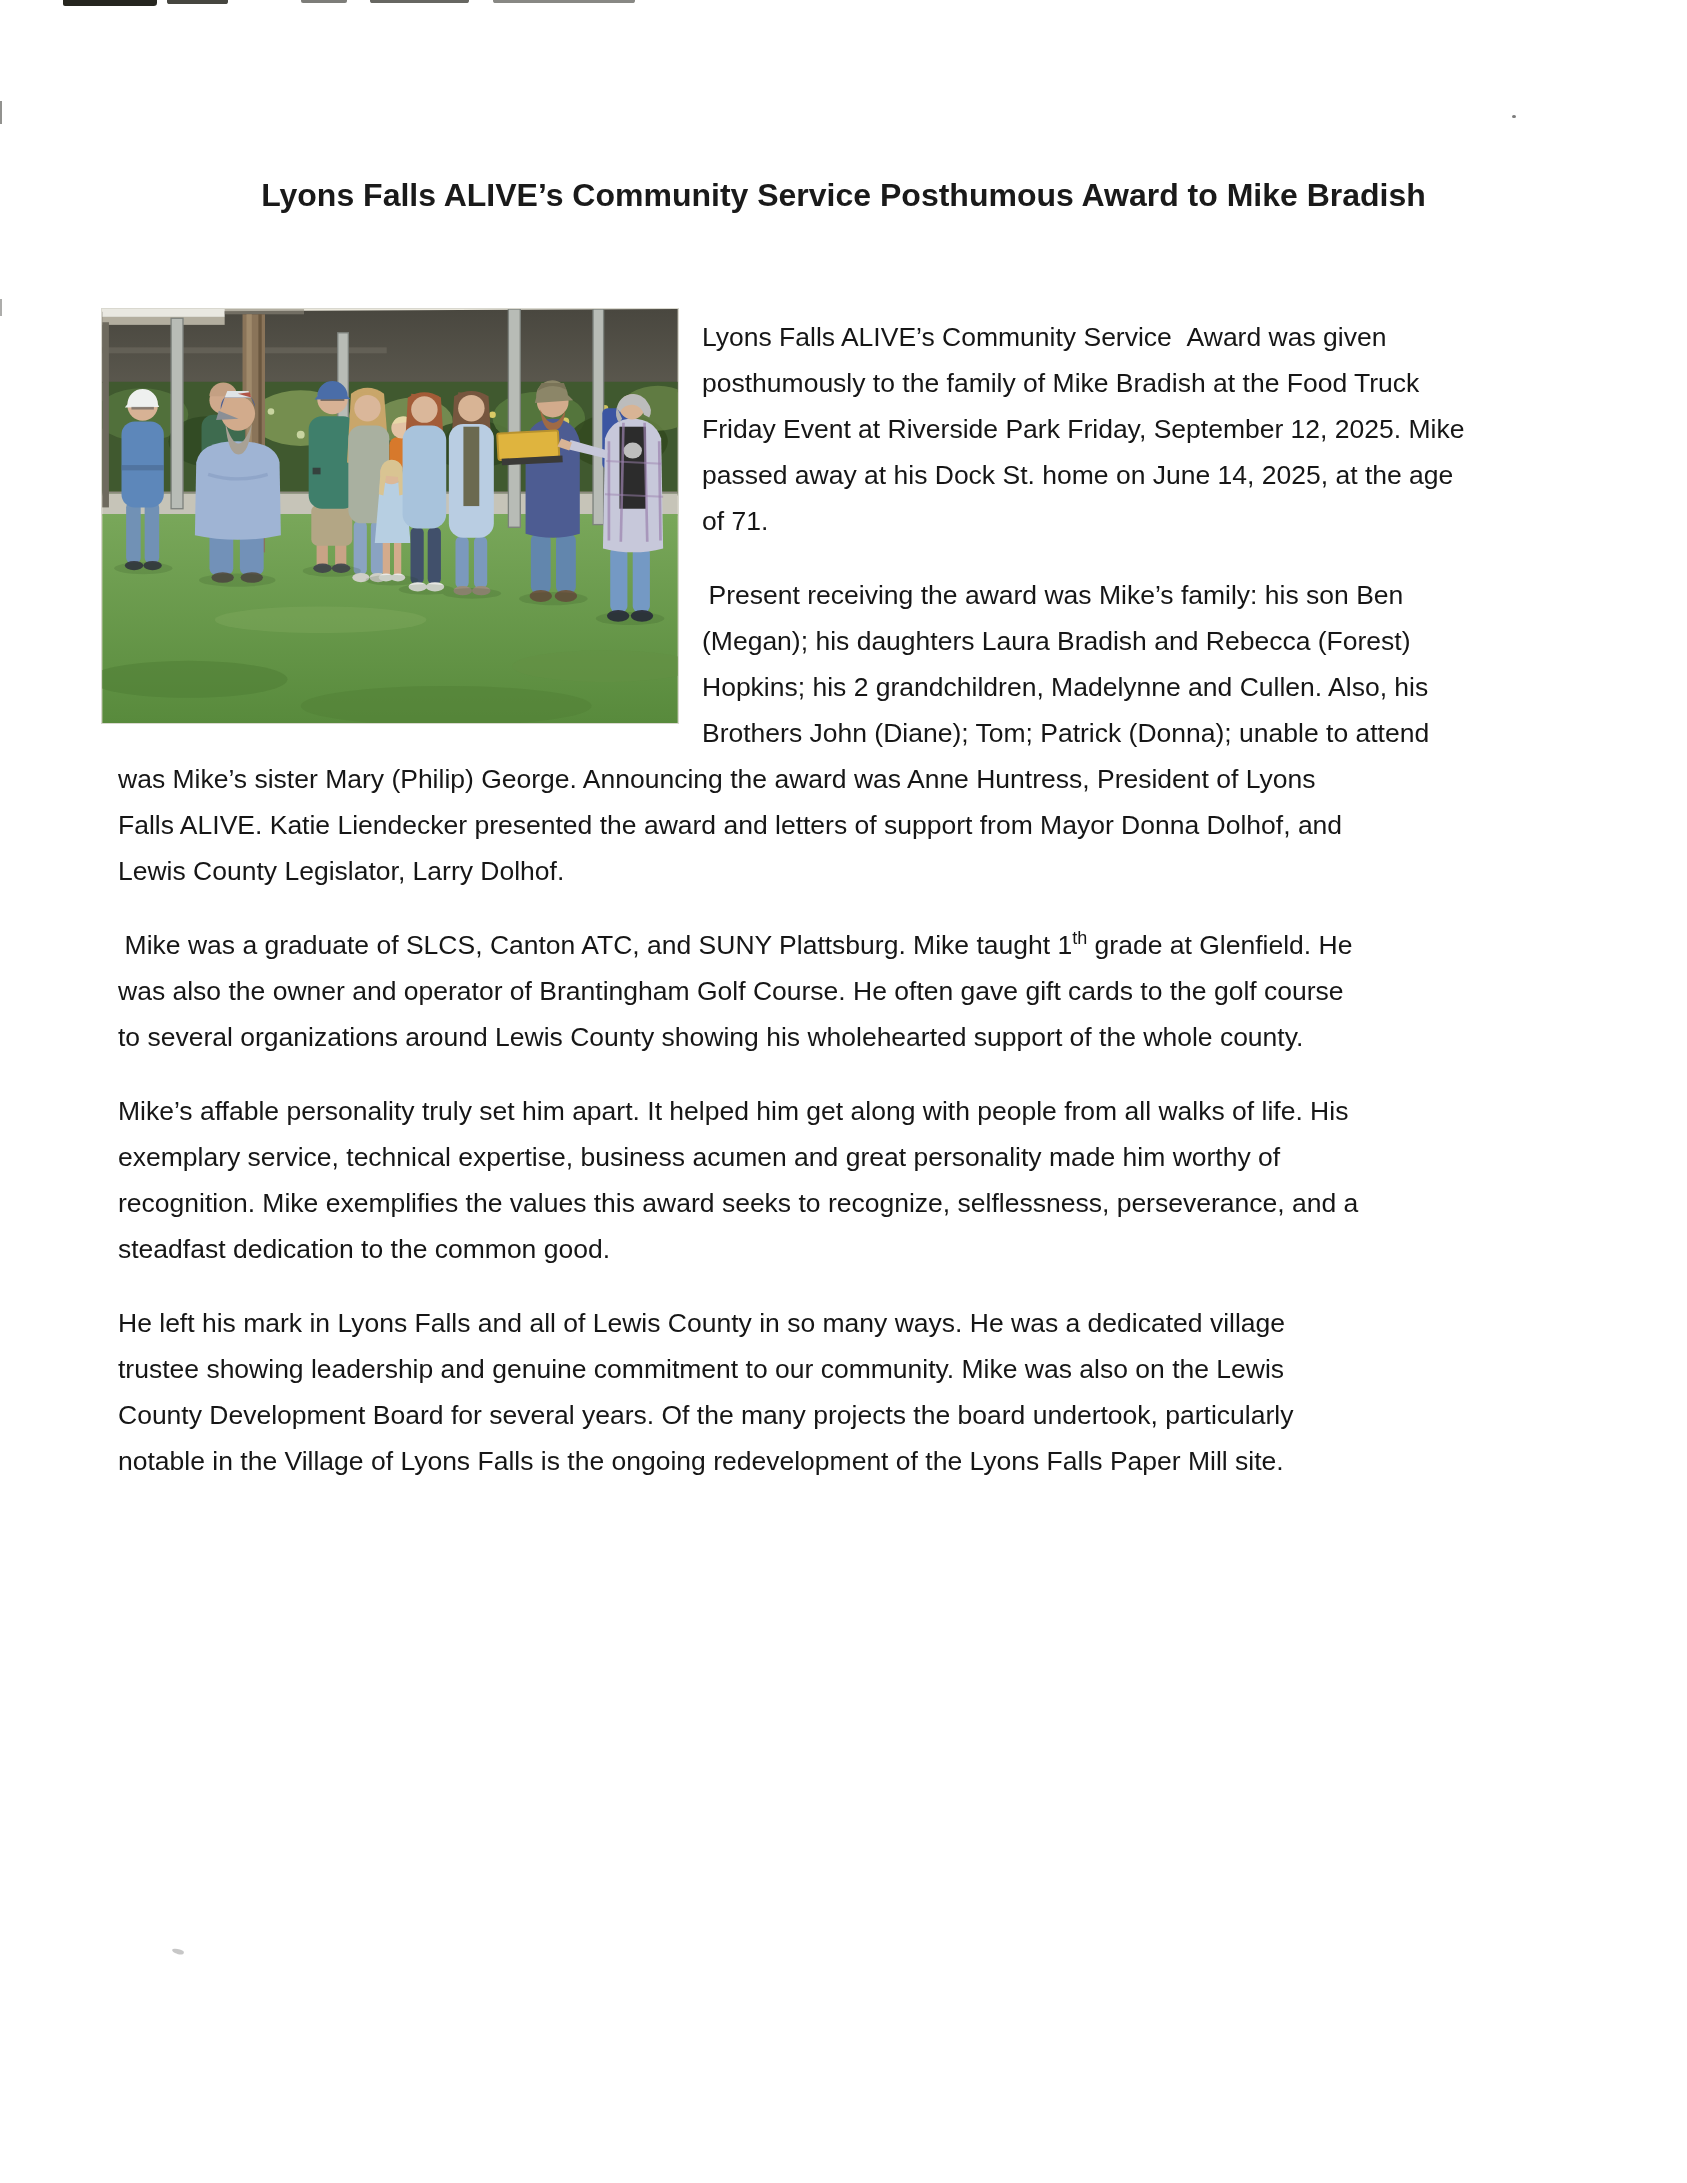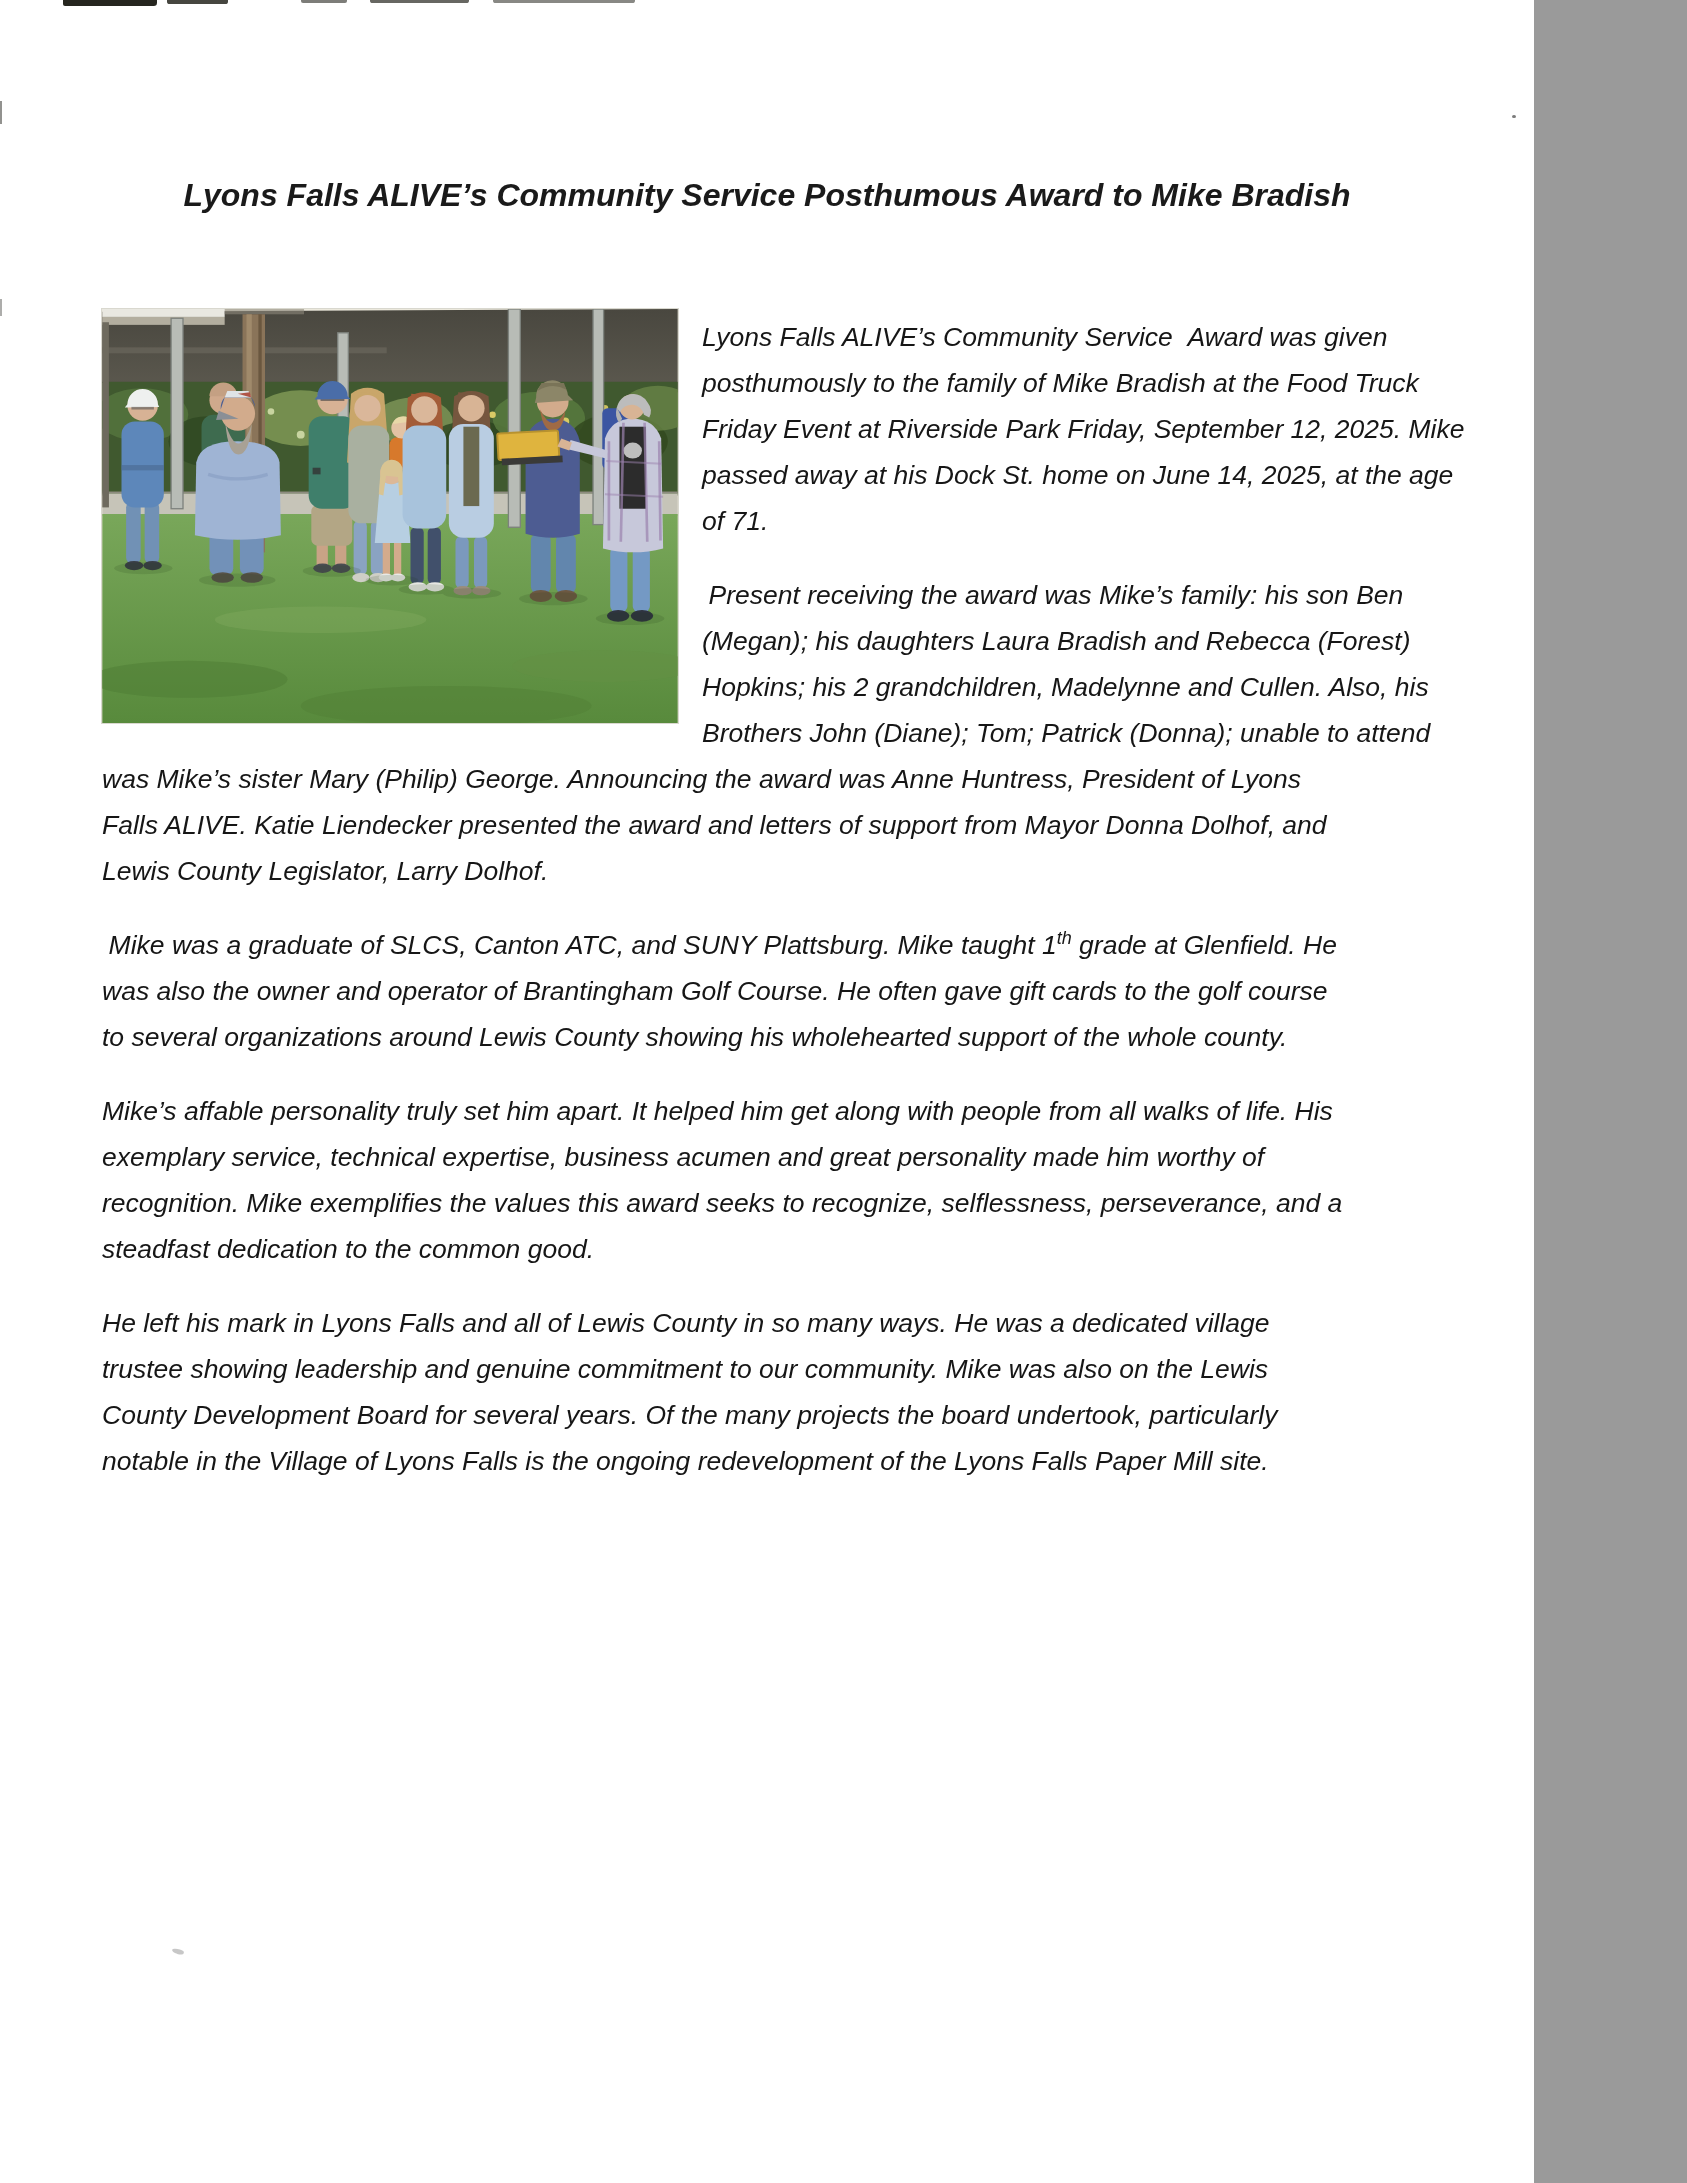--- a/index.html
+++ b/index.html
@@ -1,34 +1,33 @@
 <!DOCTYPE html>
 <html style="font-size:10.6px"><head>
 <meta charset="utf-8">
 <style>
   html,body{margin:0;padding:0;background:#9a9a9a;}
   .page{
     position:relative;
-    width:1534px;height:2183px;
+    width:1687px;height:2183px;
     background:#ffffff;
     overflow:hidden;
     font-family:"Liberation Sans","DejaVu Sans",sans-serif;
     color:#161616;
-    font-style:italic;
   }
   .title{
     position:absolute;top:154px;left:0;width:100%;
     text-align:center;
     font-size:32px;line-height:41px;font-weight:bold;color:#1a1a1a;
   }
   .content{
     position:absolute;left:102px;top:314px;width:1486px;
     font-size:26.5px;line-height:46px;
   }
-  .content p{margin:0 0 28px 0;white-space:pre-line;}
+  .content p{margin:0 0 28px 16px;white-space:pre-line;}
   .content p.indent{text-indent:6.6px;}
   .content sup{font-size:18px;line-height:0;vertical-align:super;}
   .photo-wrap{
     float:left;width:576px;height:414px;
     margin:-5.3px 24px 14.6px 0;
     outline:0.7px solid #d9d8cf;
     background:#e7e4d8;
   }
   .photo-wrap svg{display:block;width:576px;height:414px;}
   

